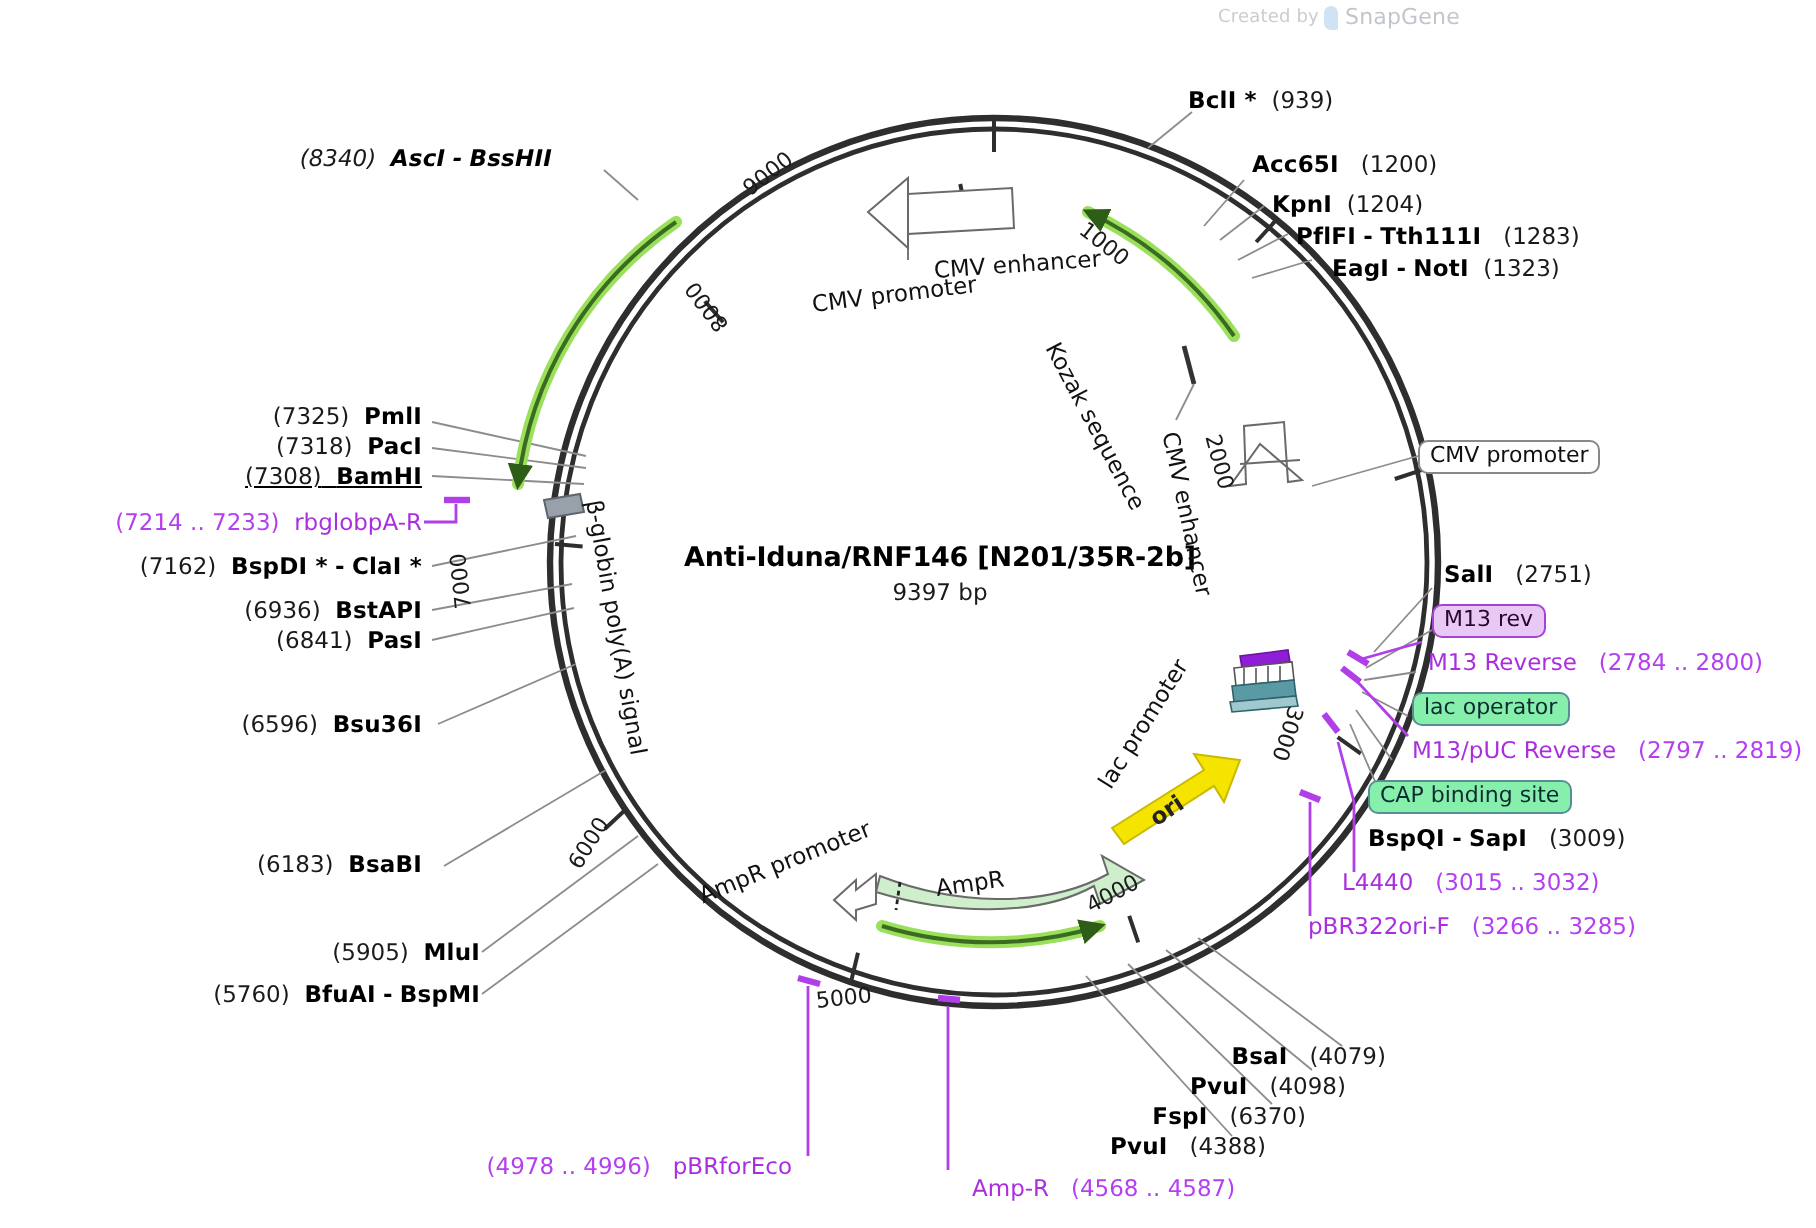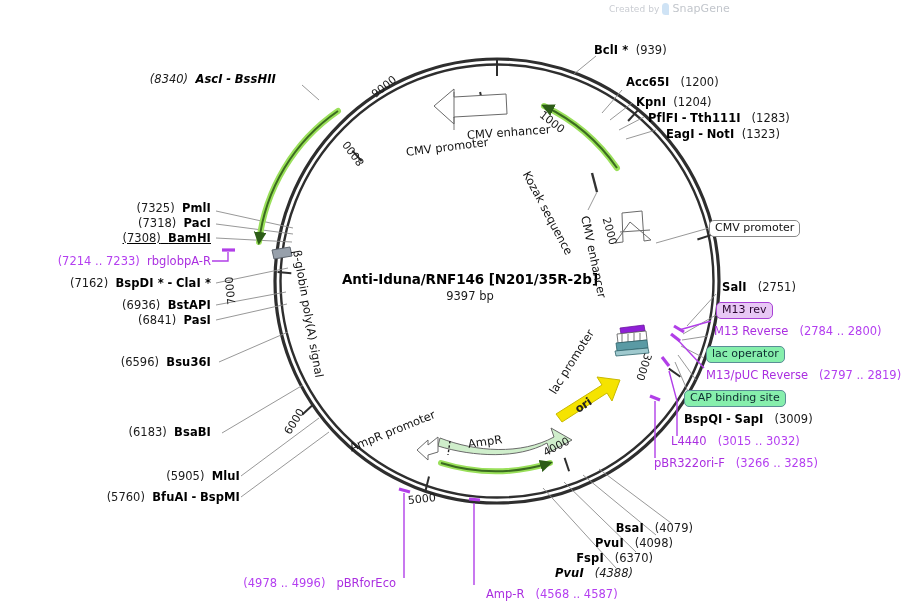--- a/index.html
+++ b/index.html
@@ -439,21 +439,21 @@
     &nbsp;&nbsp;<span class="pos">(4079)</span>
   </div>
   <div class="lbl r" style="left:380px; width:277px; top:537px;">
     <span class="enz">PvuI</span>
     &nbsp;&nbsp;<span class="pos">(4098)</span>
   </div>
   <div class="lbl r" style="left:360px; width:277px; top:552px;">
     <span class="enz">FspI</span>
     &nbsp;&nbsp;<span class="pos">(6370)</span>
   </div>
-  <div class="lbl r" style="left:340px; width:277px; top:567px;font-style:italic;">
+  <div class="lbl r" style="left:340px; width:277px; top:567px;">
     <span class="enz">PvuI</span>
     &nbsp;&nbsp;<span class="pos">(4388)</span>
   </div>
 
   <div class="lbl r primer" style="left:120px; width:260px; top:577px;">
     <span class="rng">(4978 .. 4996)</span>
     &nbsp;&nbsp;<span>pBRforEco</span>
   </div>
   <div class="lbl primer" style="left:460px; top:588px;margin-left:10px;">
     <span>Amp-R</span>

